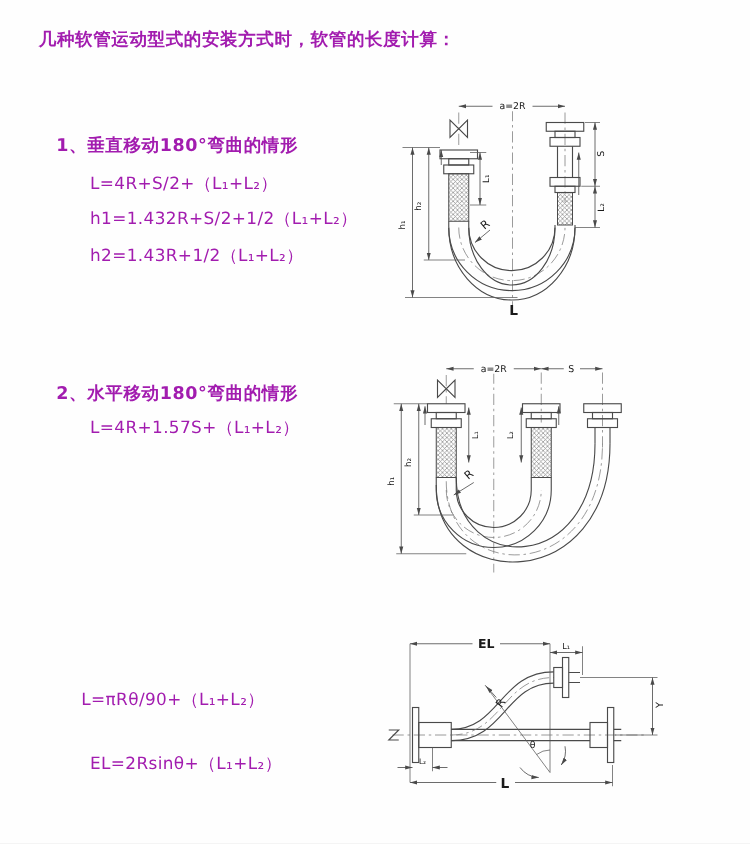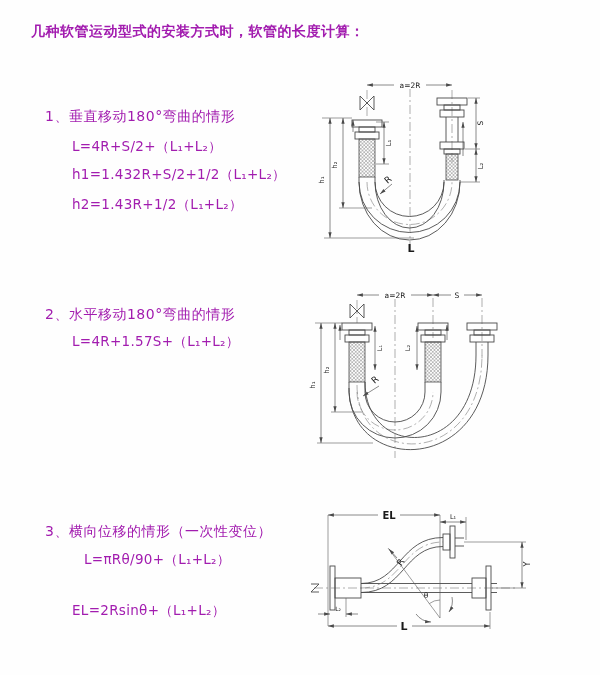--- a/index.html
+++ b/index.html
@@ -1,19 +1,19 @@
 <!DOCTYPE html>
 <html><head>
 <meta charset="utf-8">
 <style>
   html,body{margin:0;padding:0;background:#e8e8e8;}
   .page{position:relative;width:600px;height:675px;background:#fefefe;
         font-family:"DejaVu Sans",sans-serif;color:#a21caf;overflow:hidden;}
   .title{position:absolute;left:31px;top:23px;font-size:14px;font-weight:bold;letter-spacing:.5px;}
-  .heading{position:absolute;font-size:14px;font-weight:normal;letter-spacing:.5px;}
+  .heading{position:absolute;font-size:14px;font-weight:bold;letter-spacing:.5px;}
   .formula{position:absolute;font-size:13.5px;letter-spacing:.3px;}
   svg.diag{position:absolute;}
   .ln{stroke:#4a4a4a;stroke-width:.9;fill:none;}
   .thin{stroke:#5a5a5a;stroke-width:.6;fill:none;}
   .cl{stroke:#7a7a7a;stroke-width:.6;fill:none;stroke-dasharray:9 3 2 3;}
   .dim{stroke:#4a4a4a;stroke-width:.65;fill:none;}
   .lbl{fill:#1a1a1a;font-family:"DejaVu Sans",sans-serif;}
   .bgbox{fill:#fefefe;stroke:none;}
   .braidfill{stroke:#4a4a4a;stroke-width:.8;}
 </style>
@@ -25,22 +25,21 @@
   <div class="title">几种软管运动型式的安装方式时，软管的长度计算：</div>
 
   <div class="heading" style="left:45px;top:108px">1、垂直移动180°弯曲的情形</div>
   <div class="formula" style="left:72px;top:138px">L=4R+S/2+（L₁+L₂）</div>
   <div class="formula" style="left:72px;top:166px">h1=1.432R+S/2+1/2（L₁+L₂）</div>
   <div class="formula" style="left:72px;top:196px">h2=1.43R+1/2（L₁+L₂）</div>
 
   <div class="heading" style="left:45px;top:306px">2、水平移动180°弯曲的情形</div>
   <div class="formula" style="left:72px;top:333px">L=4R+1.57S+（L₁+L₂）</div>
 
-  <div class="heading" style="left:45px;top:523px">3、横向位移的情形（一次性变位）</div>
-  <div class="formula" style="left:84px;top:551px">L=πRθ/90+（L₁+L₂）</div>
+  <div class="formula" style="left:65px;top:551px">L=πRθ/90+（L₁+L₂）</div>
   <div class="formula" style="left:72px;top:602px">EL=2Rsinθ+（L₁+L₂）</div>
 
   <svg class="diag" style="left:310px;top:70px" width="285" height="195" viewBox="0 0 285 195">
     <defs>
       <marker id="m1" viewBox="0 0 10 10" refX="10" refY="5" markerWidth="9" markerHeight="9" orient="auto-start-reverse">
         <path d="M0,2.2 L10,5 L0,7.8 Z" fill="#4a4a4a"></path>
       </marker>
       <pattern id="p1" width="3.5" height="3.5" patternUnits="userSpaceOnUse">
         <path d="M0,0 L3.5,3.5 M3.5,0 L0,3.5" stroke="#8a8a8a" stroke-width="0.55"></path>
       </pattern>

